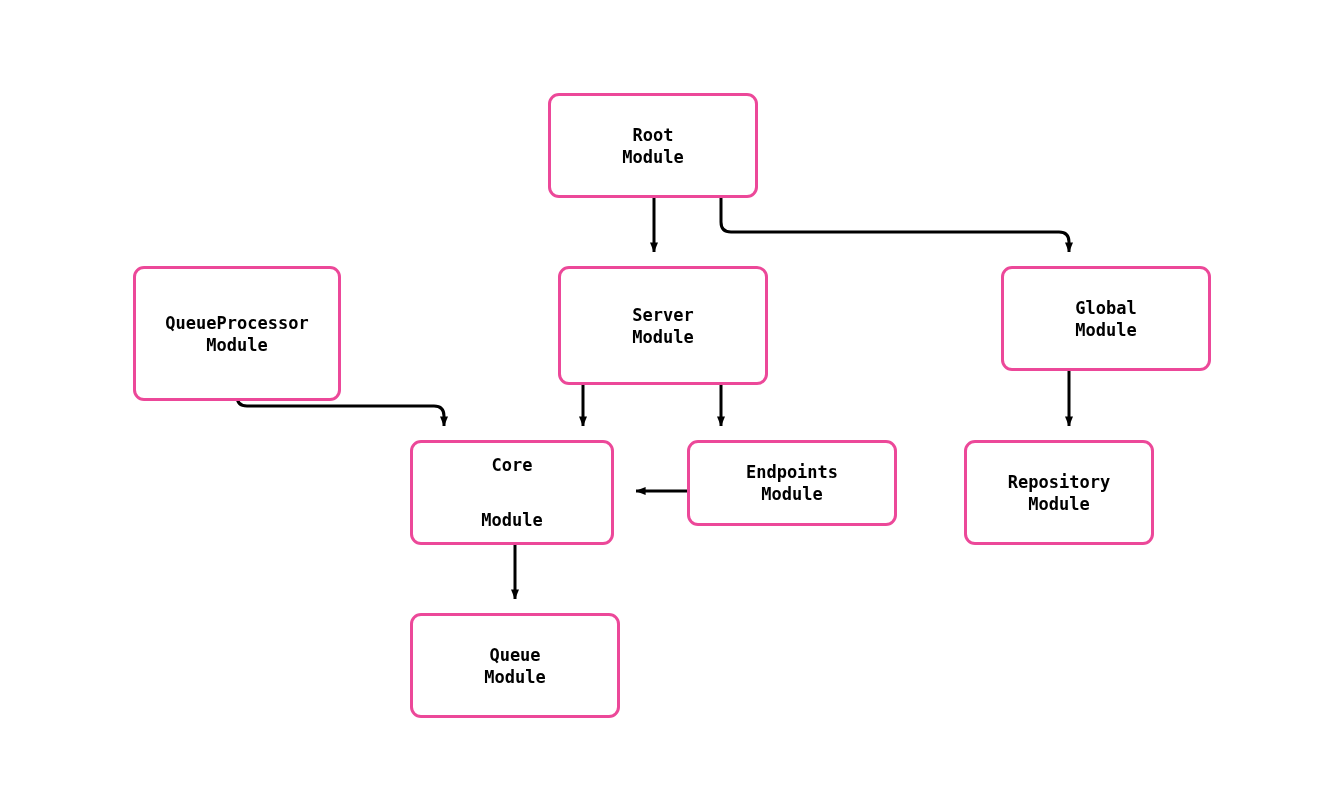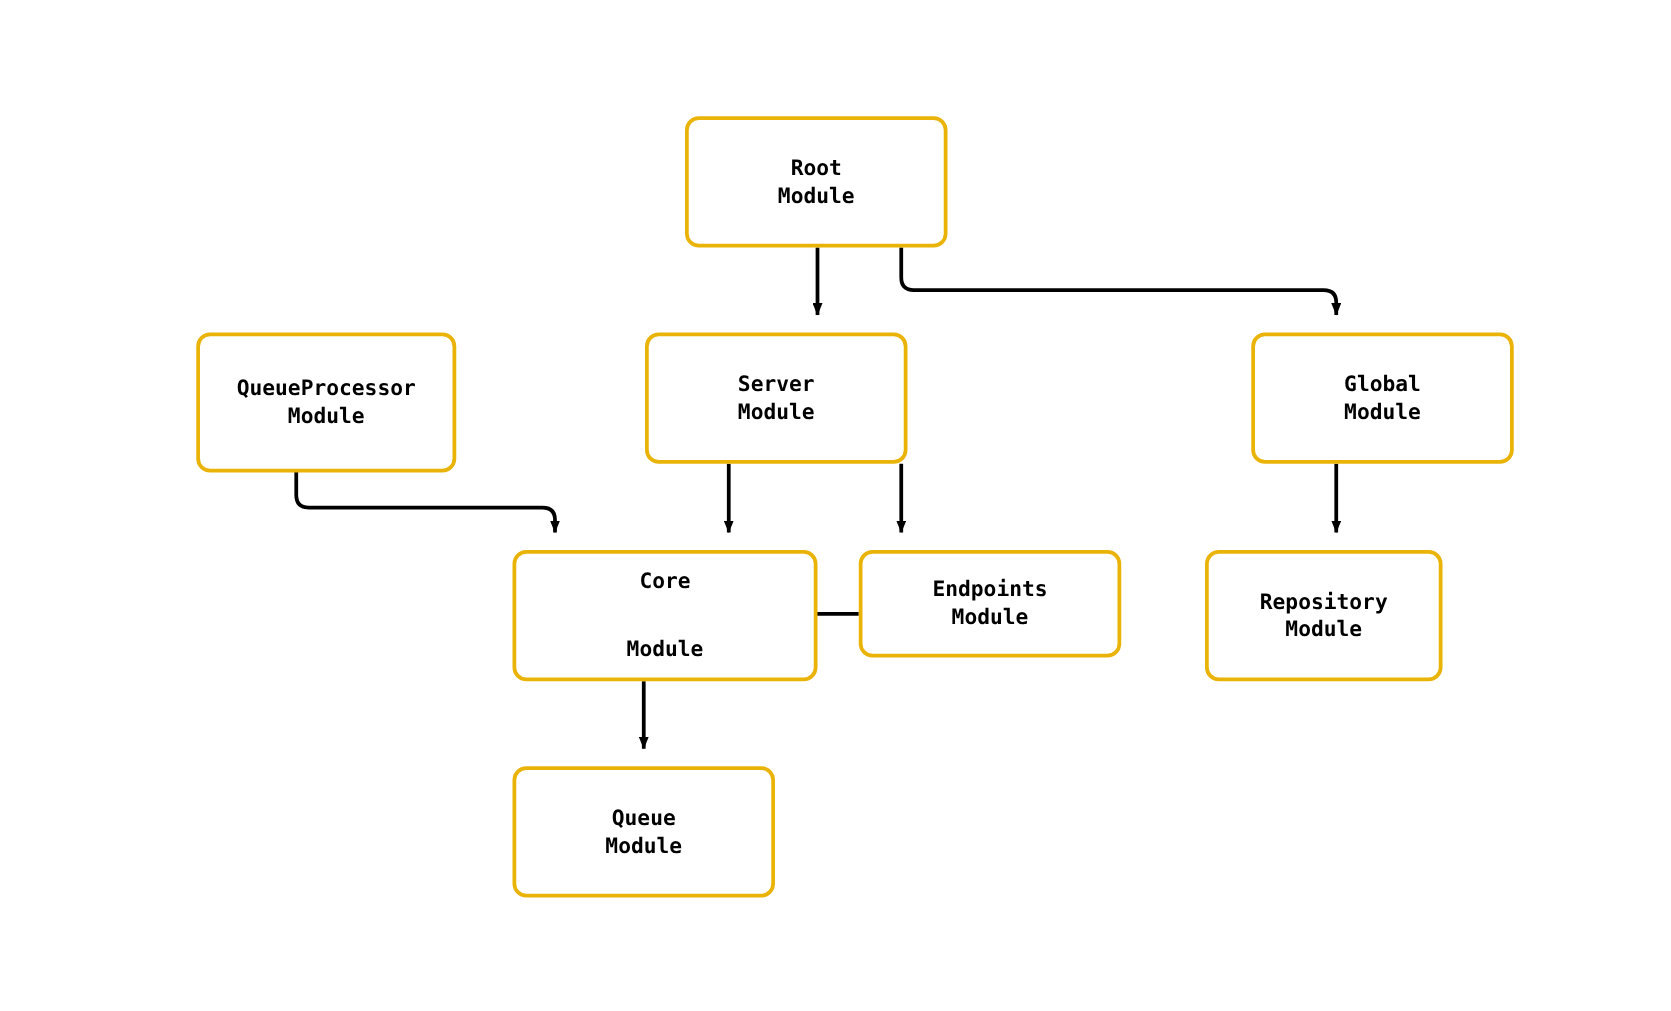--- a/index.html
+++ b/index.html
@@ -24,21 +24,21 @@
     position: absolute;
     top: 0;
     left: 0;
     width: 1337px;
     height: 809px;
   }
   .node-box {
     position: absolute;
     box-sizing: border-box;
     background: #ffffff;
-    border: 3px solid #eab308;
+    border: 3px solid #ec4899;
     border-radius: 11px;
     display: flex;
     flex-direction: column;
     align-items: center;
     justify-content: center;
     z-index: 2;
   }
   .node-label {
     font-family: "DejaVu Sans Mono", "Liberation Mono", monospace;
     font-size: 17px;
@@ -80,36 +80,36 @@
       <path d="M 515 545 L 515 599" marker-end="url(#arrowhead)"></path>
 
     </g>
   </svg>
 
   <div class="node-box" style="left:548px; top:93px; width:210px; height:105px;">
     <span class="node-label">Root</span>
     <span class="node-label">Module</span>
   </div>
 
-  <div class="node-box" style="left:133px; top:266px; width:208px; height:112px;margin-left:24px;">
+  <div class="node-box" style="left:133px; top:266px; width:208px; height:135px;">
     <span class="node-label">QueueProcessor</span>
     <span class="node-label">Module</span>
   </div>
 
-  <div class="node-box" style="left:516px; top:266px; width:210px; height:105px;">
+  <div class="node-box" style="left:558px; top:266px; width:210px; height:119px;">
     <span class="node-label">Server</span>
     <span class="node-label">Module</span>
   </div>
 
   <div class="node-box" style="left:964px; top:266px; width:210px; height:105px;margin-left:37px;">
     <span class="node-label">Global</span>
     <span class="node-label">Module</span>
   </div>
 
-  <div class="node-box" style="left:410px; top:440px; width:244px; height:105px;gap:33px;">
+  <div class="node-box" style="left:410px; top:440px; width:204px; height:105px;gap:33px;">
     <span class="node-label">Core</span>
     <span class="node-label">Module</span>
   </div>
 
   <div class="node-box" style="left:687px; top:440px; width:210px; height:86px;">
     <span class="node-label">Endpoints</span>
     <span class="node-label">Module</span>
   </div>
 
   <div class="node-box" style="left:964px; top:440px; width:190px; height:105px;">

